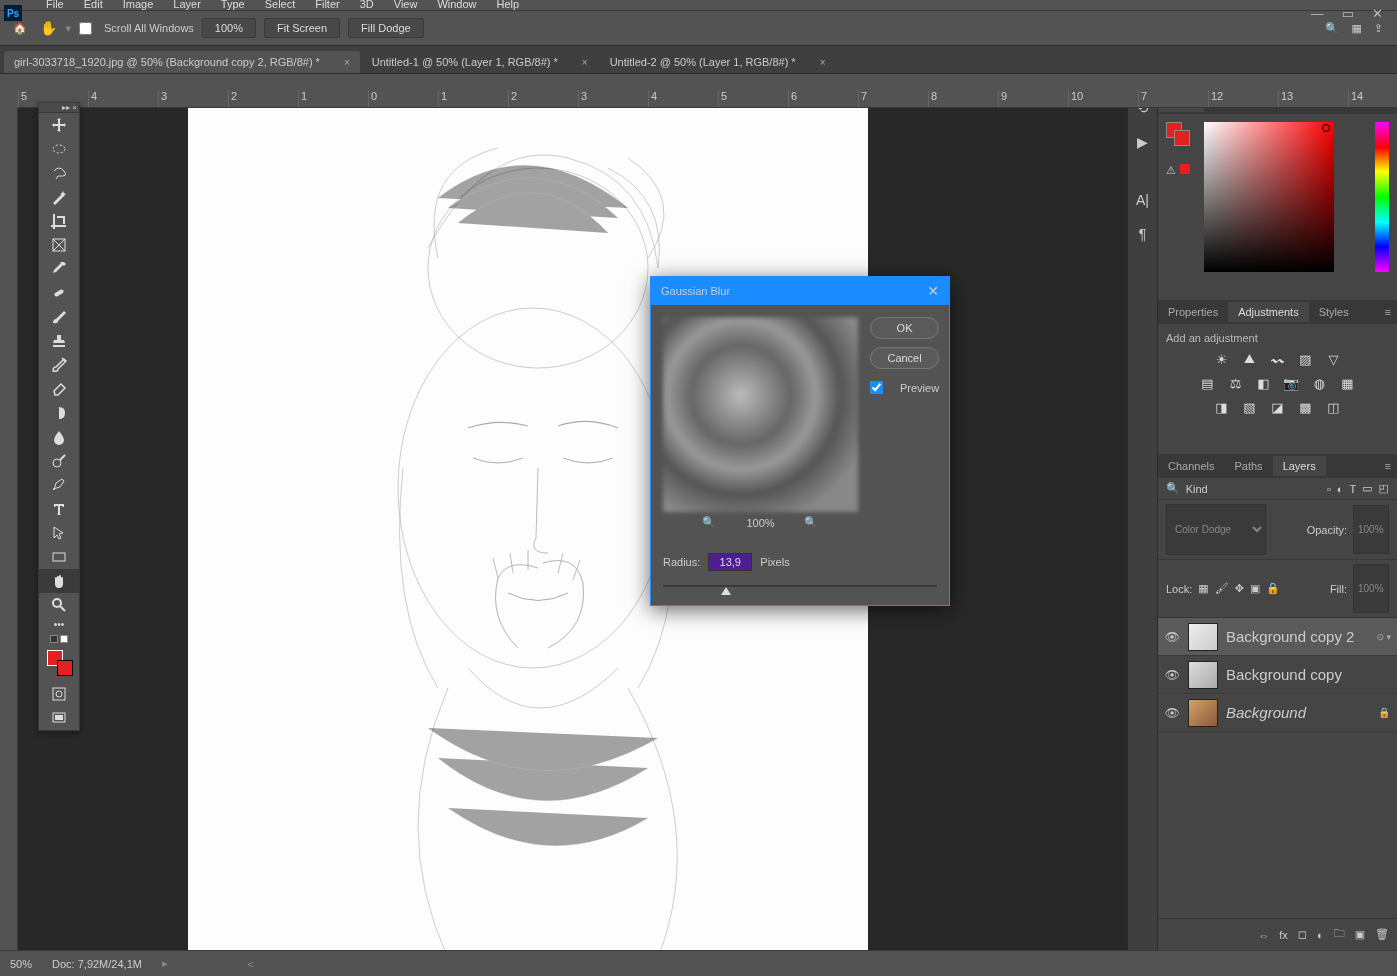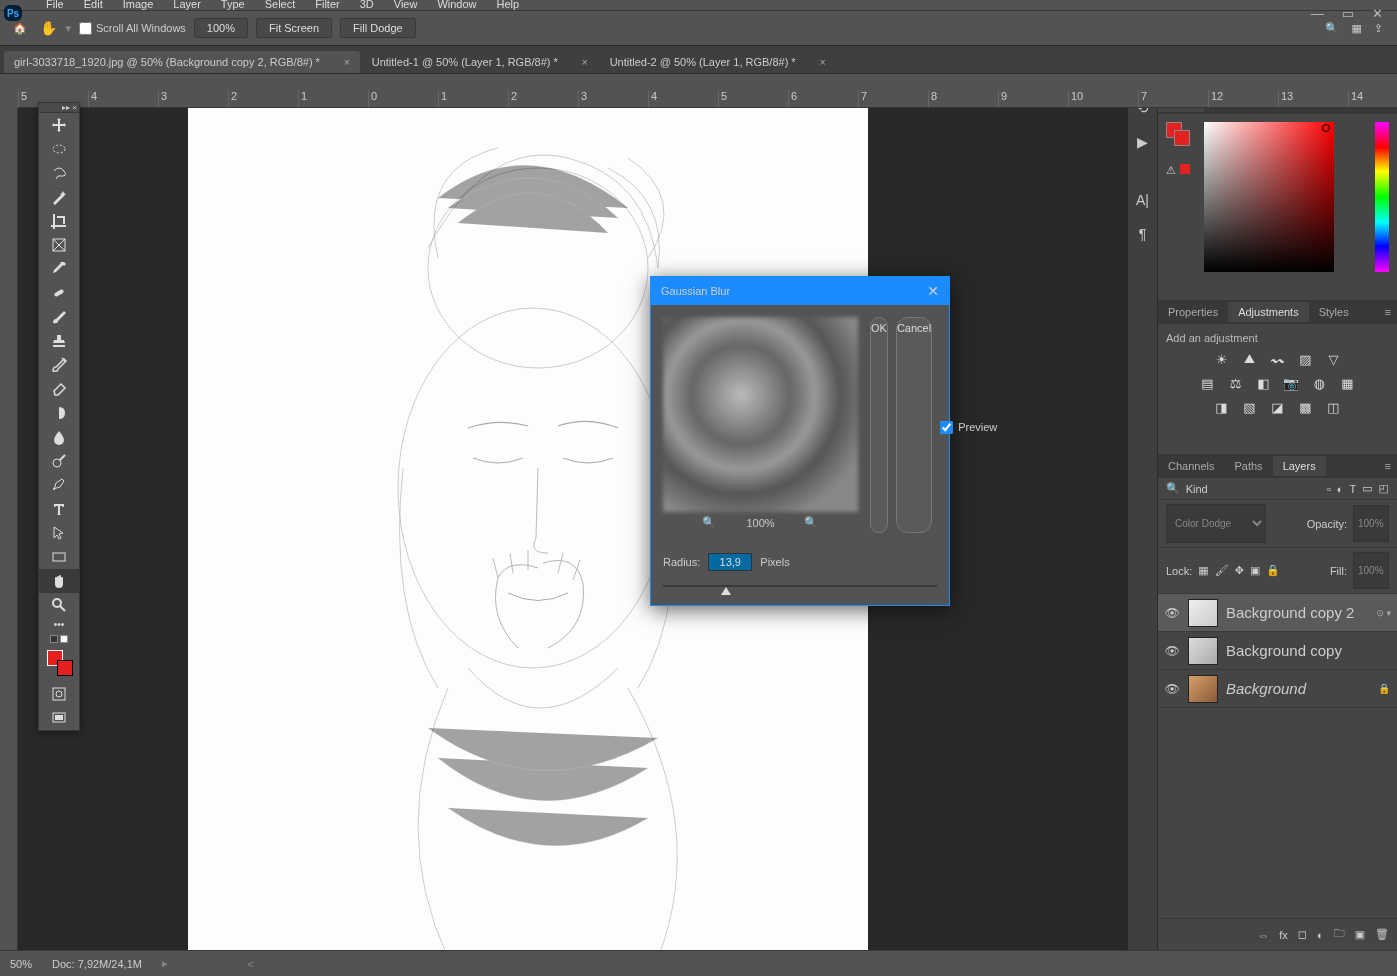--- a/index.html
+++ b/index.html
@@ -1,26 +1,26 @@
 <!DOCTYPE html>
 <html><head>
 <meta charset="utf-8">
 <style>
 *{box-sizing:border-box;margin:0;padding:0;font-family:"Segoe UI",Tahoma,sans-serif;font-size:11px;color:#ccc;user-select:none}
 body{background:#535353;width:1397px;height:976px;overflow:hidden;position:relative}
 .titlebar{height:26px;background:#535353;display:flex;align-items:center;padding:0 4px}
-.ps-logo{width:18px;height:16px;background:#001e36;color:#31a8ff;display:flex;align-items:center;justify-content:center;font-weight:bold;font-size:10px;border-radius:6px;margin-right:8px}
+.ps-logo{width:18px;height:16px;background:#001e36;color:#31a8ff;display:flex;align-items:center;justify-content:center;font-weight:bold;font-size:10px;border-radius:0;margin-right:8px}
 .win-controls{margin-left:auto;display:flex;gap:18px;padding-right:10px}
 .win-controls span{font-size:13px;color:#bbb;cursor:pointer}
 .menubar{height:0;display:flex;align-items:center;padding-left:36px;margin-top:-22px;margin-bottom:6px}
 .menubar div{padding:3px 10px;color:#ddd;cursor:pointer}
 .optbar{height:36px;background:#535353;border-top:1px solid #383838;border-bottom:1px solid #2a2a2a;display:flex;align-items:center;padding:0 8px;gap:8px}
 .home-icon{width:24px;height:24px;display:flex;align-items:center;justify-content:center}
 .opt-btn{background:#484848;border:1px solid #3a3a3a;padding:3px 12px;border-radius:2px;color:#ddd;cursor:pointer}
-.opt-check{display:flex;align-items:flex-start;gap:4px}
+.opt-check{display:flex;align-items:flex-start;gap:12px}
 .opt-check input{margin:0}
 .tabbar{height:28px;background:#3f3f3f;display:flex;align-items:flex-end;padding-left:4px;border-bottom:1px solid #2a2a2a}
 .tab{padding:5px 10px;background:#535353;border-top-left-radius:3px;border-top-right-radius:3px;margin-right:2px;display:flex;align-items:center;gap:24px;color:#e0e0e0;font-size:10.5px}
 .tab.inactive{background:transparent;color:#aaa}
 .tab .x{font-size:10px;color:#aaa;cursor:pointer}
 .workspace{position:absolute;top:90px;left:0;right:0;bottom:26px;display:flex}
 .ruler-h{position:absolute;top:0;left:18px;right:0;height:18px;background:#535353;border-bottom:1px solid #383838;display:flex;overflow:hidden;font-size:8px;color:#aaa}
 .ruler-v{position:absolute;top:18px;left:0;width:18px;bottom:0;background:#535353;border-right:1px solid #383838}
 .canvas-area{flex:1;position:relative;background:#282828;margin-left:18px;margin-top:18px;overflow:hidden}
 .canvas{position:absolute;left:170px;top:0;width:680px;height:870px;background:#f5f5f5}
@@ -46,41 +46,41 @@
 .color-sw .fg{position:absolute;width:16px;height:16px;background:#e52020;border:1px solid #888;left:0;top:0}
 .color-sw .bg{position:absolute;width:16px;height:16px;background:#e52020;border:1px solid #888;left:8px;top:8px}
 .color-field{position:absolute;left:46px;top:8px;width:130px;height:150px;background:linear-gradient(to bottom,transparent,#000),linear-gradient(to right,#fff,#f00)}
 .hue-strip{position:absolute;right:8px;top:8px;width:14px;height:150px;background:linear-gradient(to bottom,#f0f,#f00 17%,#ff0 33%,#0f0 50%,#0ff 67%,#00f 83%,#f0f)}
 .adj-panel{padding:8px;min-height:130px}
 .adj-label{color:#bbb;}
 .adj-row{display:flex;gap:10px;justify-content:center;margin:6px 0}
 .adj-row span{width:18px;height:18px;display:flex;align-items:center;justify-content:center;color:#ddd;font-size:13px}
 .layers-panel{flex:1;display:flex;flex-direction:column}
 .layer-opts{padding:4px 8px;display:flex;align-items:center;gap:6px;font-size:10px;color:#888;border-bottom:1px solid #383838}
-.layer-opts select,.layer-opts input{background:#3a3a3a;border:1px solid #333;color:#888;font-size:10px;padding:12px 4px}
+.layer-opts select,.layer-opts input{background:#3a3a3a;border:1px solid #333;color:#888;font-size:10px;padding:18px 4px}
 .layer-list{flex:1;overflow:auto}
 .layer{display:flex;align-items:center;height:38px;padding:0 6px;border-bottom:1px solid #3a3a3a;gap:8px}
 .layer.sel{background:#5a5a5a}
 .layer .eye{width:16px;text-align:center;font-size:12px}
 .layer .thumb{width:30px;height:28px;background:#ddd;border:1px solid #222;background-size:cover}
 .layer .lname{flex:1;font-size:15px}
 .layer .lock{font-size:10px;color:#aaa}
 .statusbar{position:absolute;bottom:0;left:0;right:0;height:26px;background:#535353;border-top:1px solid #383838;display:flex;align-items:center;padding:0 10px;gap:20px;font-size:10.5px;color:#ccc}
 .dialog{position:absolute;left:650px;top:276px;width:300px;background:#535353;border:1px solid #1a8cff;box-shadow:0 4px 20px rgba(0,0,0,0.6);z-index:100}
 .dlg-title{height:28px;background:#1a8cff;display:flex;align-items:center;padding:0 10px;color:#fff;font-size:12px}
 .dlg-title .dx{margin-left:auto;cursor:pointer;font-size:14px}
 .dlg-body{padding:12px;display:flex;gap:12px}
 .dlg-preview{width:195px;height:195px;background:radial-gradient(ellipse at 40% 40%,#bbb 0%,#666 30%,#999 45%,#555 60%,#888 80%);filter:blur(2px)}
-.dlg-right{display:flex;flex-direction:row;gap:8px;width:70px}
+.dlg-right{display:flex;flex-direction:column;gap:8px;width:70px}
 .dlg-btn{background:#5a5a5a;border:1px solid #777;border-radius:12px;padding:4px 0;text-align:center;color:#ddd;cursor:pointer;font-size:11px}
-.dlg-check{display:flex;align-items:center;gap:5px;margin-top:4px}
+.dlg-check{display:flex;align-items:center;gap:17px;margin-top:4px}
 .dlg-check input{accent-color:#1a8cff}
 .dlg-zoom{display:flex;justify-content:center;align-items:center;gap:30px;padding:4px 12px}
 .dlg-radius{display:flex;align-items:center;gap:8px;padding:8px 12px}
-.dlg-radius input{width:44px;background:#0369a1;border:1px solid #333;color:#ddd;padding:2px 4px;text-align:center}
+.dlg-radius input{width:44px;background:#4c1d95;border:1px solid #333;color:#ddd;padding:2px 4px;text-align:center}
 .dlg-slider{padding:0 12px 12px;position:relative;height:20px}
 .dlg-slider .track{height:2px;background:#3a3a3a;margin-top:6px}
 .dlg-slider .thumb{position:absolute;left:70px;top:2px;width:0;height:0;border-left:5px solid transparent;border-right:5px solid transparent;border-bottom:8px solid #ddd}
 .ruler-h .tick{flex:0 0 70px;border-left:1px solid #666;padding-left:2px;height:100%;display:flex;align-items:flex-start}
 </style>
 </head>
 <body>
 
 <div class="titlebar">
   <div class="ps-logo">Ps</div>

